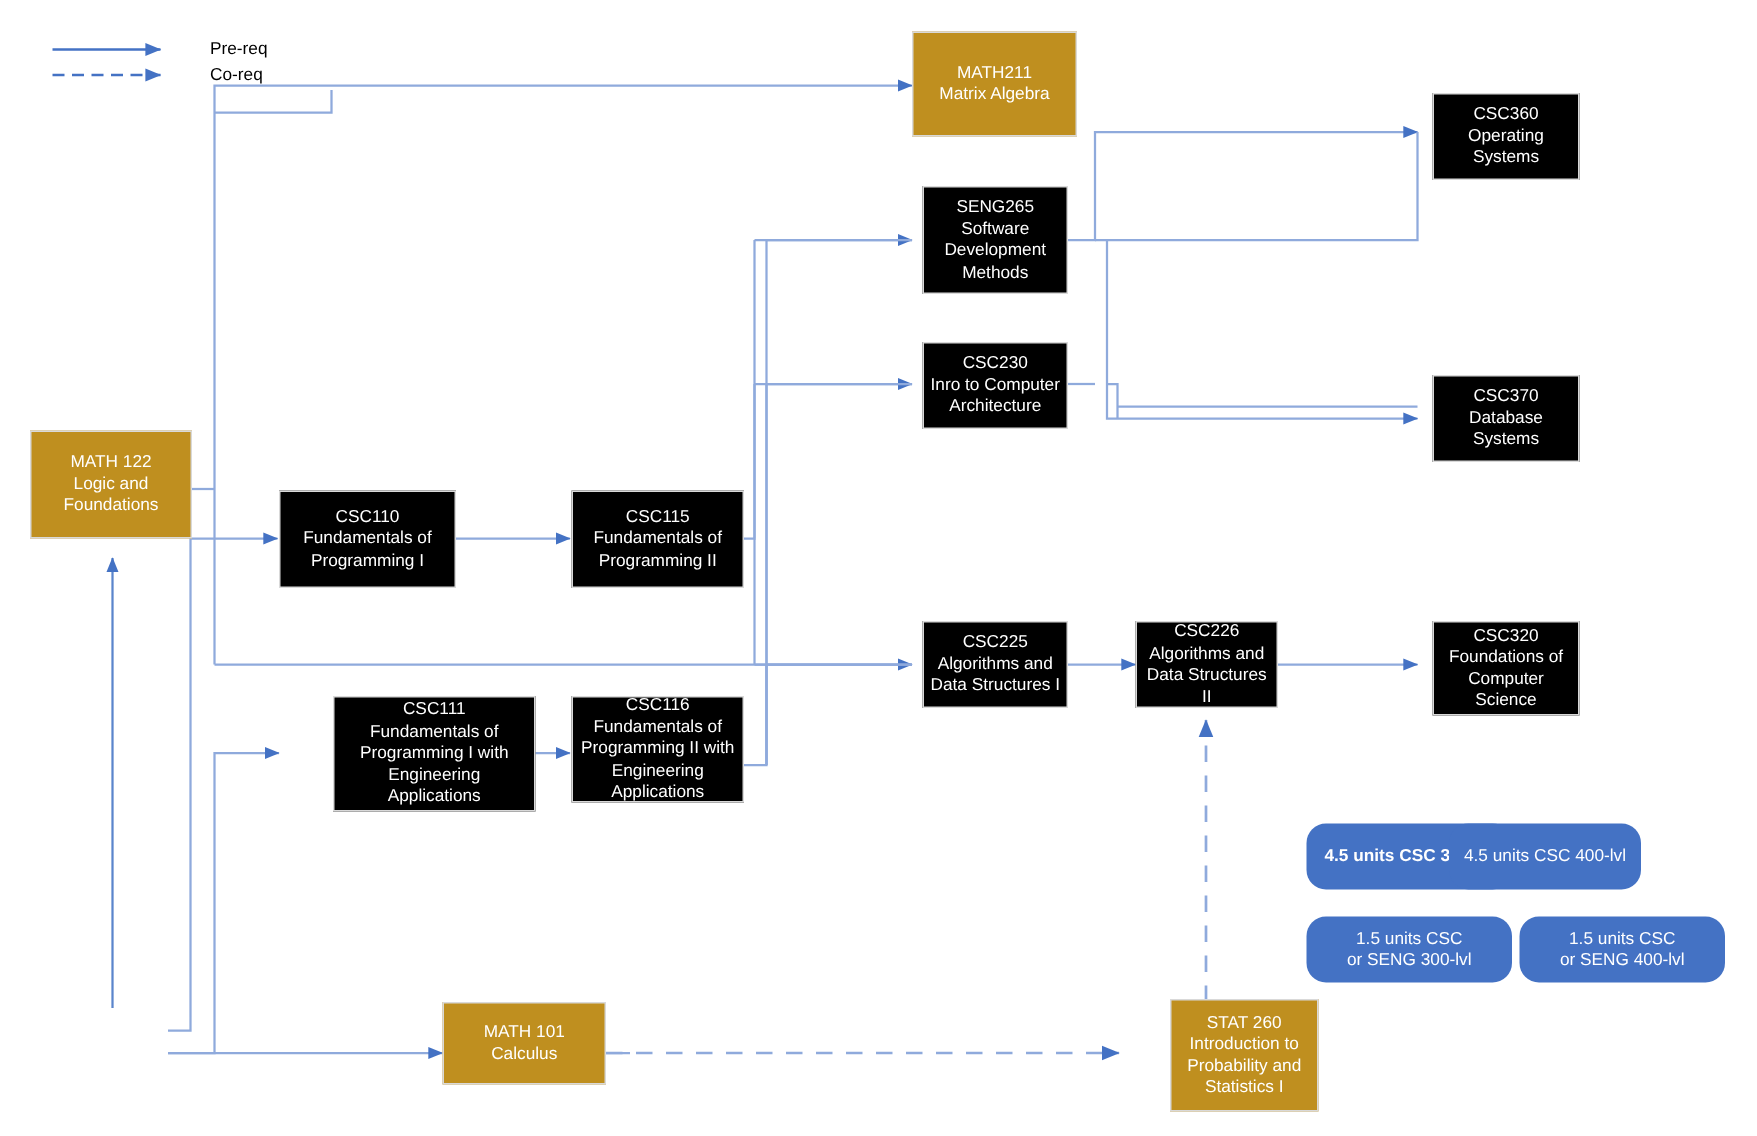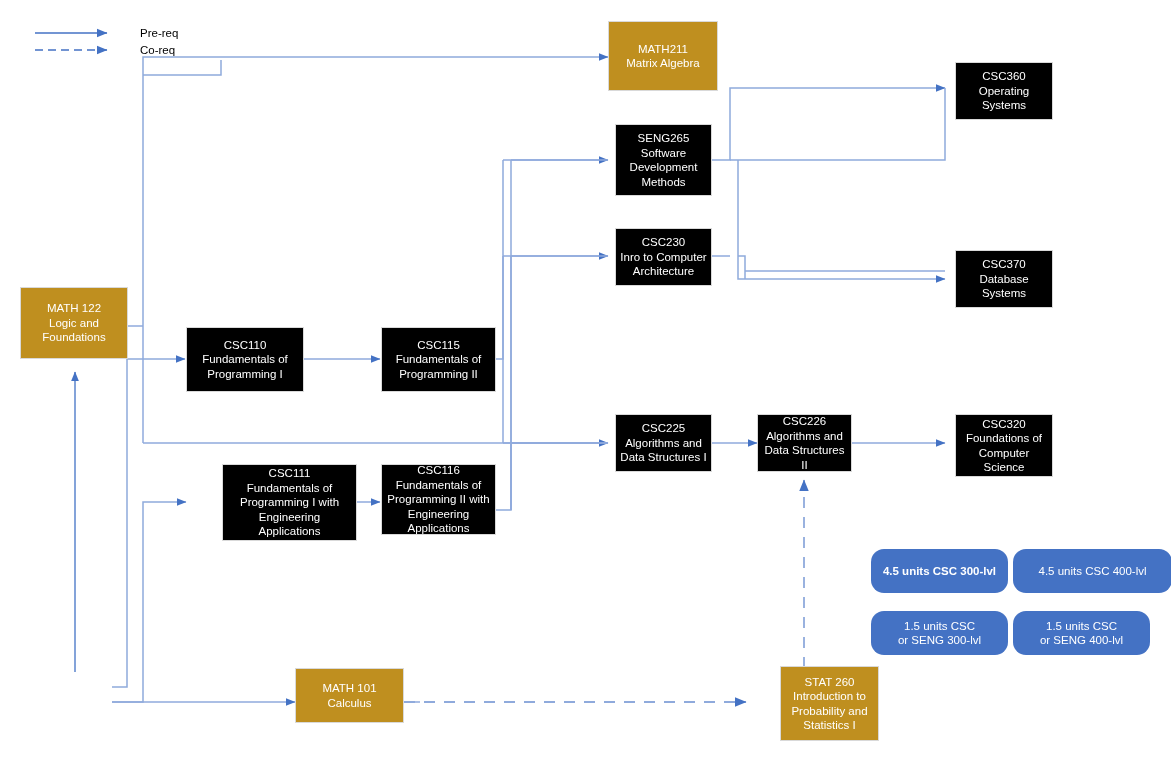--- a/index.html
+++ b/index.html
@@ -230,21 +230,21 @@
   <div class="node gold" style="left:755px;top:666px;width:99px;height:75px;margin-left:25px;">
     <span>STAT 260
 Introduction to
 Probability and
 Statistics I</span>
   </div>
 
   <div class="node pill" style="left:871px;top:549px;width:137px;height:44px;font-weight:bold;">
     <span>4.5 units CSC 300-lvl</span>
   </div>
-  <div class="node pill" style="left:1013px;top:549px;width:159px;height:44px;">
+  <div class="node pill" style="left:966px;top:549px;width:128px;height:44px;">
     <span>4.5 units CSC 400-lvl</span>
   </div>
   <div class="node pill" style="left:871px;top:611px;width:137px;height:44px;">
     <span>1.5 units CSC
 or SENG 300-lvl</span>
   </div>
   <div class="node pill" style="left:1013px;top:611px;width:137px;height:44px;">
     <span>1.5 units CSC
 or SENG 400-lvl</span>
   </div>

